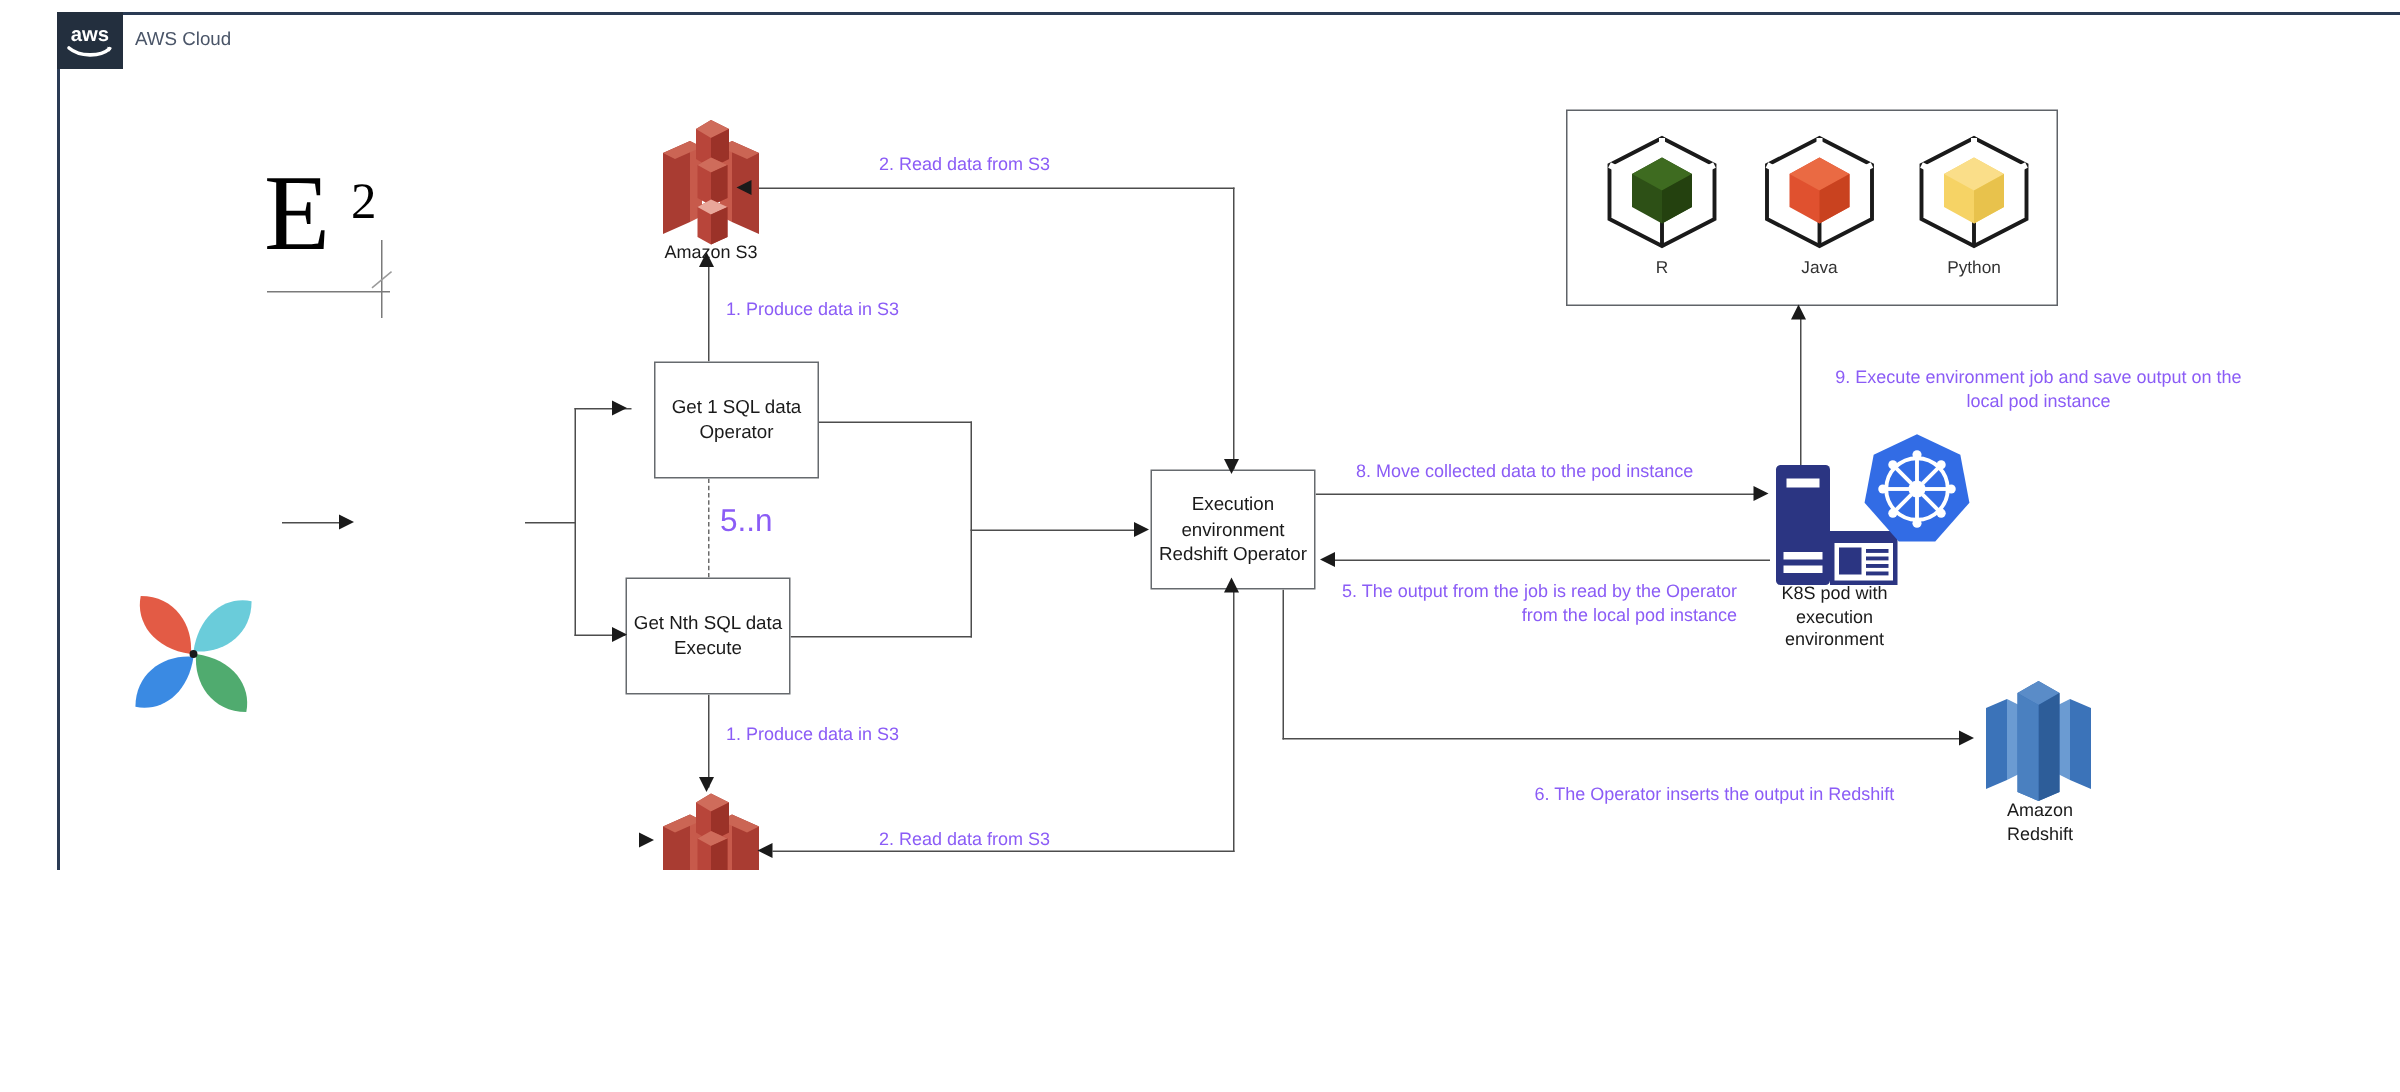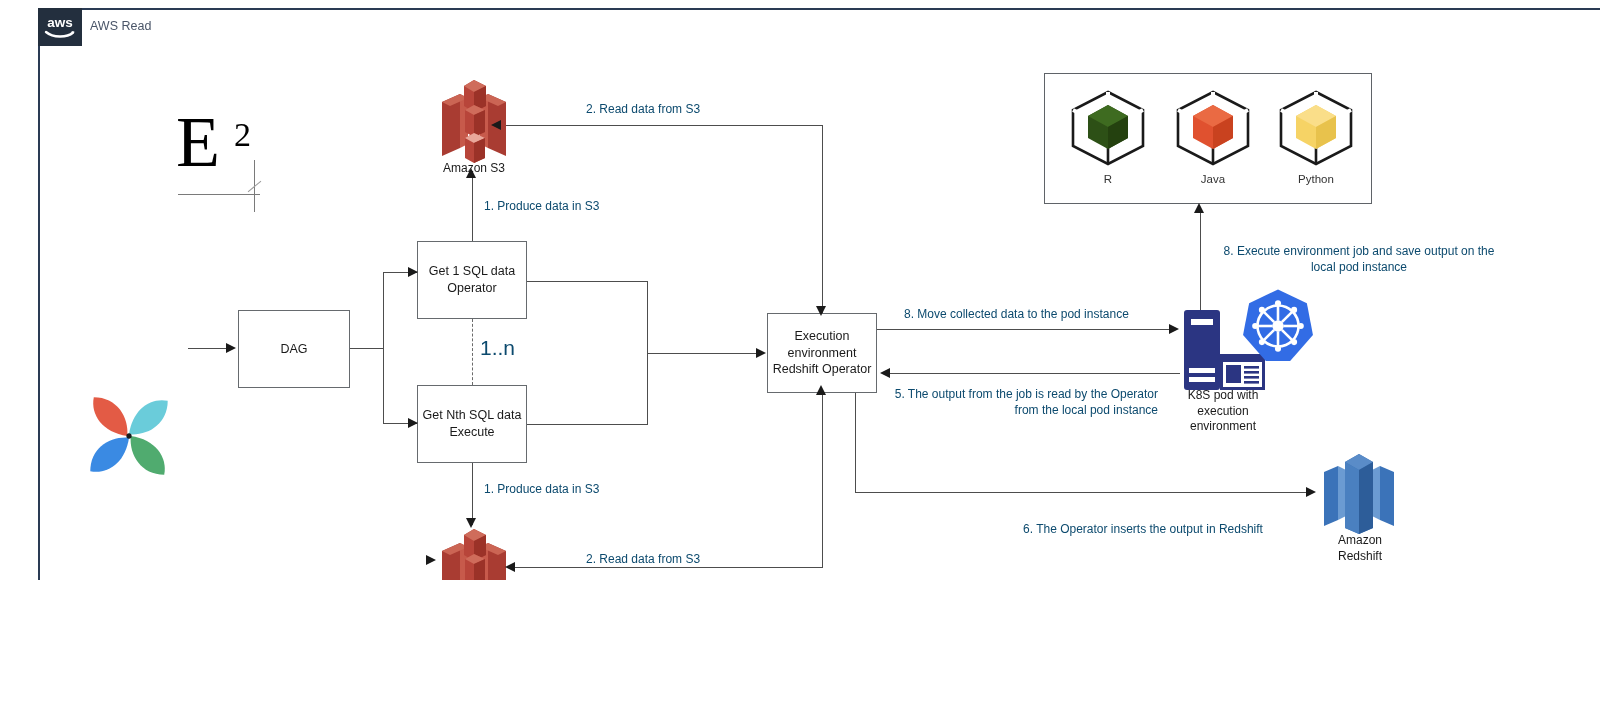--- a/index.html
+++ b/index.html
@@ -93,21 +93,21 @@
   .arrow.up {
     border-left: 5.5px solid transparent;
     border-right: 5.5px solid transparent;
     border-bottom: 10px solid #1a1a1a;
   }
 
   
   .edge-label {
     position: absolute;
     font-size: 12px;
-    color: #0c4a6e;
+    color: #8b5cf6;
     text-align: center;
     line-height: 1.35;
     z-index: 5;
     white-space: pre-line;
   }
 
   
   .icon-caption {
     position: absolute;
     font-size: 12px;
@@ -207,21 +207,21 @@
 
   <div class="aws-frame"></div>
 
   <div class="aws-badge">
     <svg width="36" height="28" viewBox="0 0 36 28" aria-hidden="true">
       <text x="18" y="14" text-anchor="middle" fill="#ffffff" font-family="Liberation Sans, sans-serif" font-size="13.5" font-weight="bold">aws</text>
       <path d="M4 19 C 11 25, 25 25, 31 19.5" stroke="#ffffff" stroke-width="2.4" fill="none" stroke-linecap="round"></path>
       <path d="M29.5 18.2 L32.6 18.8 L30.6 21.6 Z" fill="#ffffff"></path>
     </svg>
   </div>
-  <div class="aws-cloud-label">AWS Read</div>
+  <div class="aws-cloud-label">AWS Cloud</div>
 
   <div class="e2-logo">
     <span class="glyph">E</span>
     <span class="sup">2</span>
     <div class="hline"></div>
     <div class="vline"></div>
     <div class="tick"></div>
   </div>
 
   <div class="airflow-logo">
@@ -233,43 +233,40 @@
         <path d="M50 52 C 46 80, 26 94, 6 90 C 6 64, 28 50, 50 52 Z" fill="#1f7ae0"></path>
       </g>
       <circle cx="50" cy="50" r="3" fill="#1a1a1a"></circle>
     </svg>
   </div>
 
 
   <div class="ln h" style="left:160px; top:348px; width:42px;"></div>
   <div class="arrow right" style="left:198px; top:343px;"></div>
 
-  <div class="node-box" style="left:210px; top:310px; width:112px; height:78px;">
-    <span>DAG</span>
-  </div>
 
   <div class="ln h" style="left:322px; top:348px; width:34px;"></div>
   <div class="ln v" style="left:355px; top:272px; height:152px;"></div>
   <div class="ln h" style="left:355px; top:272px; width:38px;"></div>
   <div class="arrow right" style="left:380px; top:267px;"></div>
   <div class="ln h" style="left:355px; top:423px; width:38px;"></div>
   <div class="arrow right" style="left:380px; top:418px;"></div>
 
-  <div class="node-box" style="left:389px; top:241px; width:110px; height:78px; white-space:pre-line;">
+  <div class="node-box" style="left:408px; top:241px; width:110px; height:78px; white-space:pre-line;">
     <span style="white-space:pre-line;">Get 1 SQL data
 Operator</span>
   </div>
 
   <div class="node-box" style="left:389px; top:385px; width:110px; height:78px; white-space:pre-line;">
     <span style="white-space:pre-line;">Get Nth SQL data
 Execute</span>
   </div>
 
   <div class="dash-v" style="left:444px; top:319px; height:66px;"></div>
-  <div class="edge-label" style="left:452px; top:334px; font-size:21px; text-align:left;">1..n</div>
+  <div class="edge-label" style="left:452px; top:334px; font-size:21px; text-align:left;">5..n</div>
 
   <div class="ln h" style="left:499px; top:281px; width:121px;"></div>
   <div class="ln h" style="left:499px; top:424px; width:121px;"></div>
   <div class="ln v" style="left:619px; top:281px; height:144px;"></div>
   <div class="ln h" style="left:619px; top:353px; width:114px;"></div>
   <div class="arrow right" style="left:728px; top:348px;"></div>
 
   <div class="s3-icon" style="left:406px; top:76px; width:80px; height:88px;">
     <svg width="80" height="88" viewBox="0 0 80 88">
 
@@ -384,21 +381,21 @@
         <polygon points="43,17 63,28 63,50 43,61 23,50 23,28" fill="#e0512f"></polygon>
         <polygon points="43,17 63,28 43,39 23,28" fill="#ea6a43"></polygon>
         <polygon points="43,39 63,28 63,50 43,61" fill="#c9421f"></polygon>
       </svg>
       <span class="lbl">Java</span>
     </div>
   </div>
 
   <div class="ln v" style="left:1172px; top:212px; height:100px;"></div>
   <div class="arrow up" style="left:1166px; top:203px;"></div>
-  <div class="edge-label" style="left:1186px; top:243px; width:290px; text-align:center;">8. Execute environment job and save output on the
+  <div class="edge-label" style="left:1186px; top:243px; width:290px; text-align:center;">9. Execute environment job and save output on the
 local pod instance</div>
 
   <div class="k8s-pod">
     <svg width="88" height="82" viewBox="0 0 88 82">
 
       <rect x="4" y="0" width="36" height="80" rx="3" fill="#2b3582"></rect>
       <rect x="11" y="9" width="22" height="6" fill="#ffffff"></rect>
       <rect x="9" y="58" width="26" height="5" fill="#ffffff"></rect>
       <rect x="9" y="67" width="26" height="5" fill="#ffffff"></rect>
 

